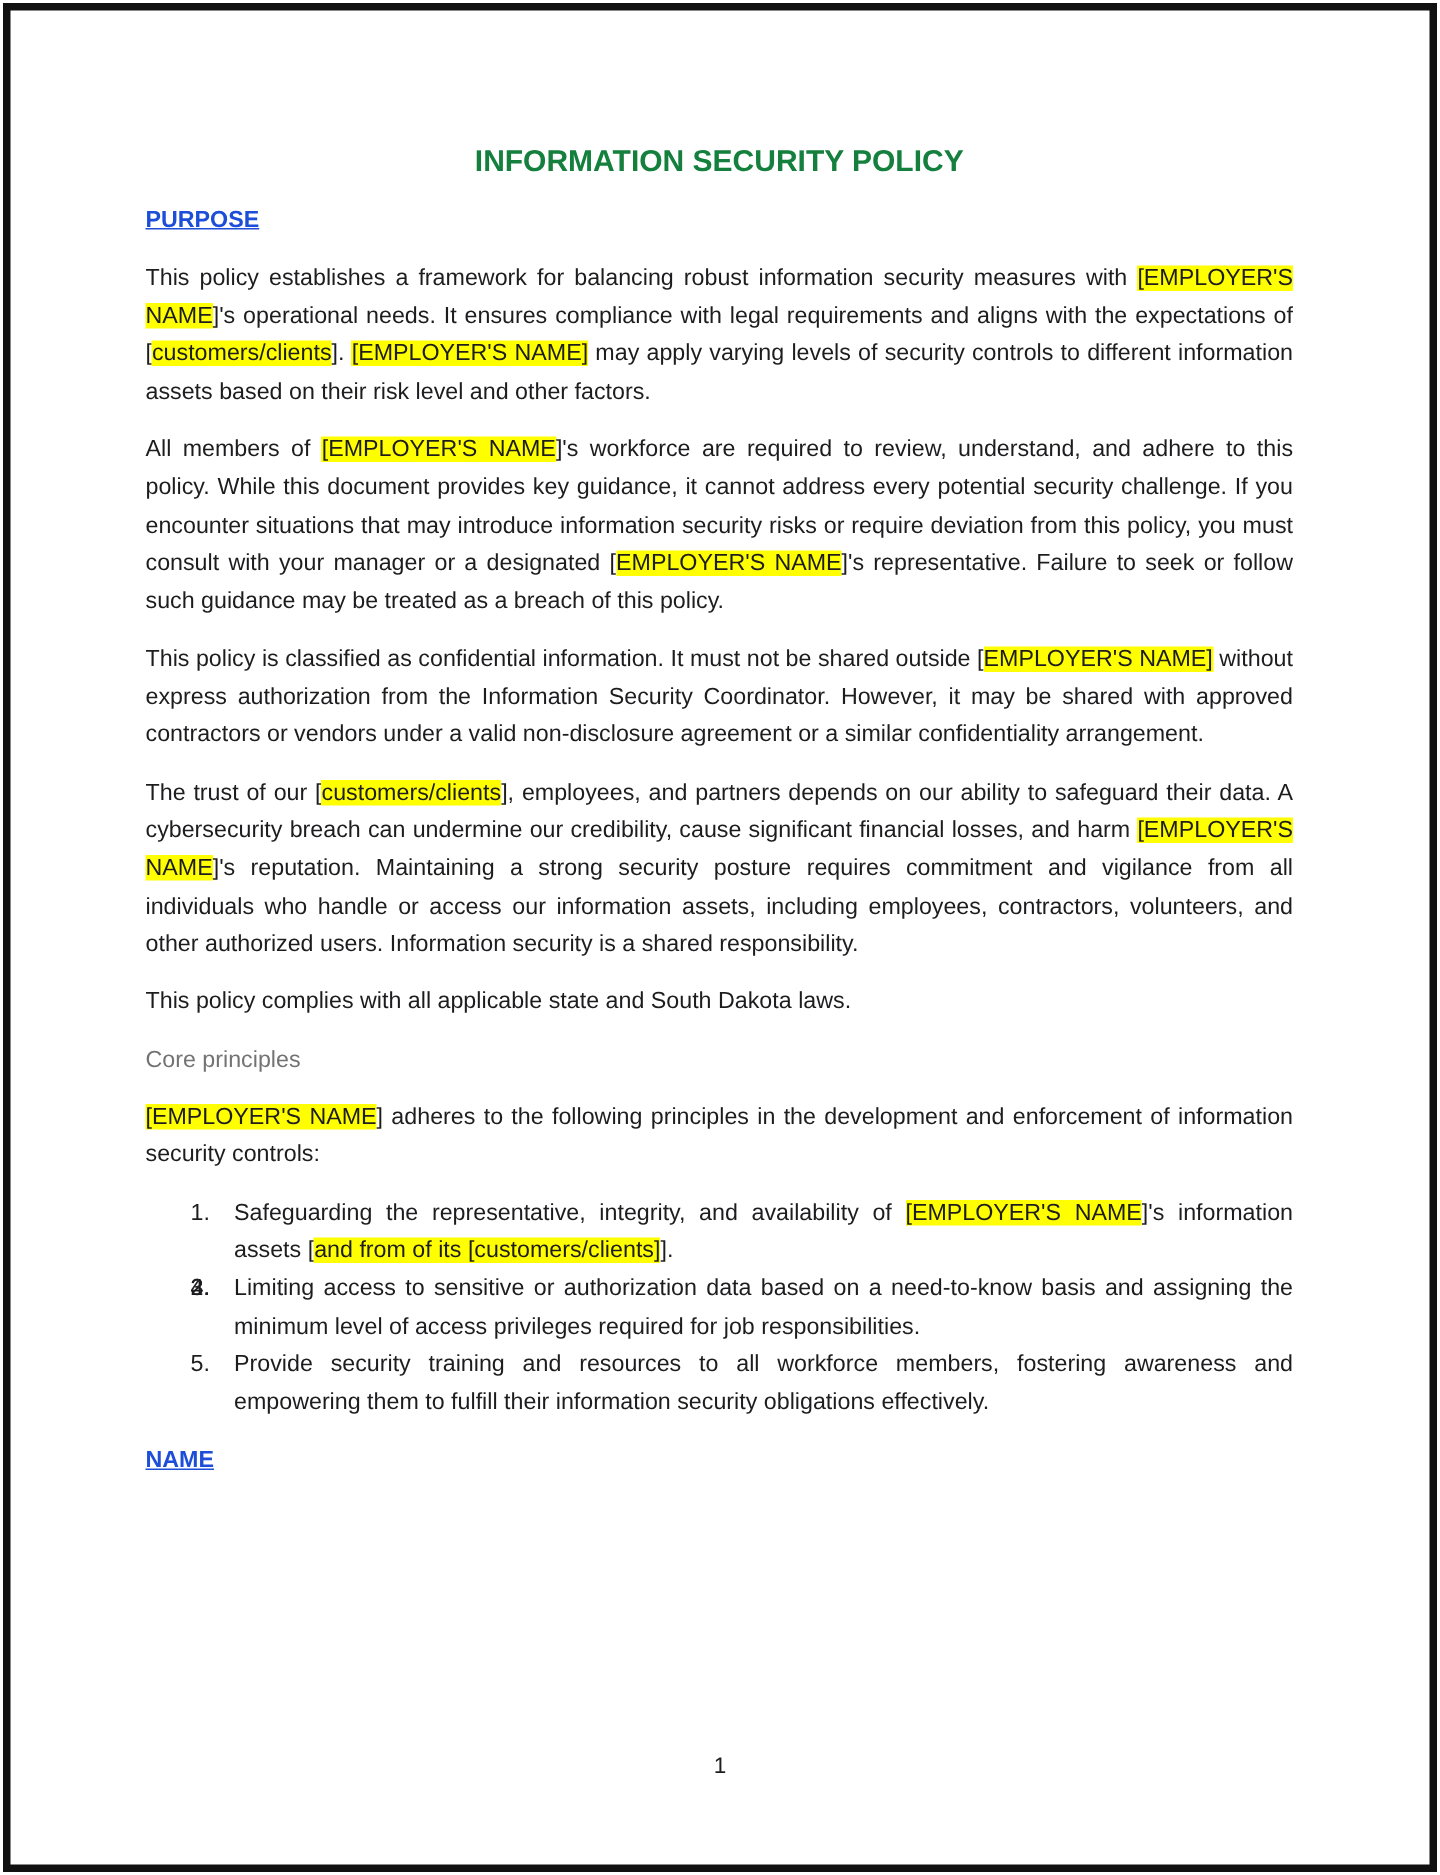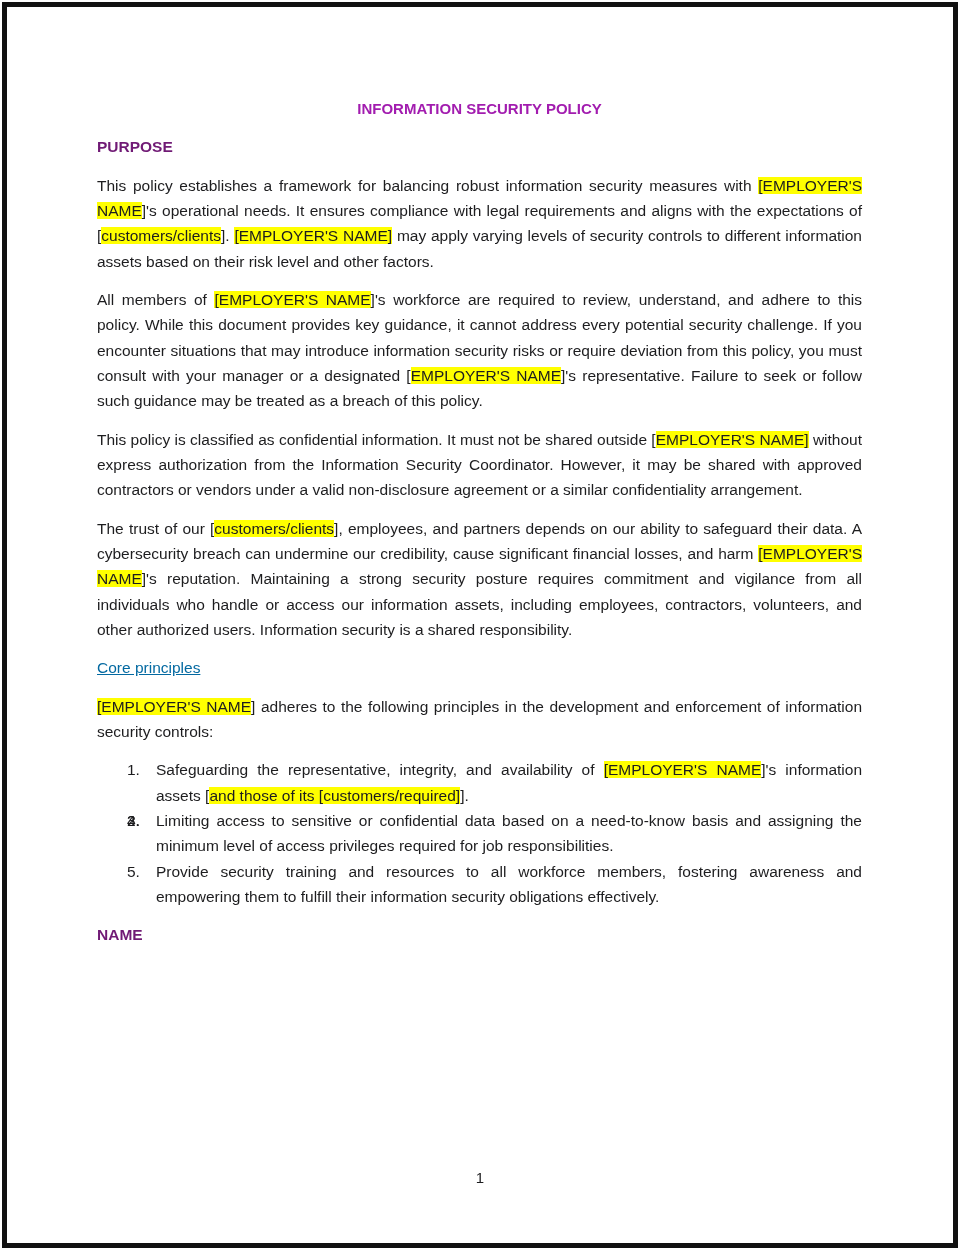--- a/index.html
+++ b/index.html
@@ -26,32 +26,32 @@
     left: 90px;
     top: 89px;
     width: 765px;
     color: #1d1d1f;
     font-size: 15.5px;
     line-height: 25.33px;
   }
   .doc-title {
     text-align: center;
     font-weight: bold;
-    font-size: 15px;
-    color: #a21caf;
+    font-size: 20px;
+    color: #15803d;
     margin: 0 0 13px 0;
   }
   .doc-heading {
     font-weight: bold;
-    color: #701a75;
+    color: #1d4ed8;
     margin: 0 0 13px 0;
+    text-decoration: underline;
   }
   .doc-heading-underline {
-    text-decoration: underline;
-    color: #0369a1;
+    color: #737373;
     margin: 0 0 13px 0;
   }
   .doc-para {
     text-align: justify;
     margin: 0 0 13px 0;
   }
   .doc-list {
     margin: 0 0 13px 0;
   }
   .doc-list-item {
@@ -82,25 +82,26 @@
 <body>
 
 <div class="page">
   <div class="content">
       <div class="doc-title">INFORMATION SECURITY POLICY</div>
       <div class="doc-heading">PURPOSE</div>
       <div class="doc-para"><span class="run">This policy establishes a framework for balancing robust information security measures with </span><span class="hl">[EMPLOYER'S NAME</span><span class="run">]'s operational needs. It ensures compliance with legal requirements and aligns with the expectations of [</span><span class="hl">customers/clients</span><span class="run">]. </span><span class="hl">[EMPLOYER'S NAME]</span><span class="run"> may apply varying levels of security controls to different information assets based on their risk level and other factors.</span></div>
       <div class="doc-para"><span class="run">All members of </span><span class="hl">[EMPLOYER'S NAME</span><span class="run">]'s workforce are required to review, understand, and adhere to this policy. While this document provides key guidance, it cannot address every potential security challenge. If you encounter situations that may introduce information security risks or require deviation from this policy, you must consult with your manager or a designated [</span><span class="hl">EMPLOYER'S NAME</span><span class="run">]'s representative. Failure to seek or follow such guidance may be treated as a breach of this policy.</span></div>
       <div class="doc-para"><span class="run">This policy is classified as confidential information. It must not be shared outside [</span><span class="hl">EMPLOYER'S NAME]</span><span class="run"> without express authorization from the Information Security Coordinator. However, it may be shared with approved contractors or vendors under a valid non-disclosure agreement or a similar confidentiality arrangement.</span></div>
       <div class="doc-para"><span class="run">The trust of our [</span><span class="hl">customers/clients</span><span class="run">], employees, and partners depends on our ability to safeguard their data. A cybersecurity breach can undermine our credibility, cause significant financial losses, and harm </span><span class="hl">[EMPLOYER'S NAME</span><span class="run">]'s reputation. Maintaining a strong security posture requires commitment and vigilance from all individuals who handle or access our information assets, including employees, contractors, volunteers, and other authorized users. Information security is a shared responsibility.</span></div>
+      <div class="doc-para"><span class="run">This policy complies with all applicable state and South Dakota laws.</span></div>
       <div class="doc-heading-underline">Core principles</div>
       <div class="doc-para"><span class="hl">[EMPLOYER'S NAME</span><span class="run">] adheres to the following principles in the development and enforcement of information security controls:</span></div>
       <div class="doc-list">
-        <div class="doc-list-item"><span class="marker">1.</span><span class="li-text"><span class="run">Safeguarding the representative, integrity, and availability of </span><span class="hl">[EMPLOYER'S NAME</span><span class="run">]'s information assets [</span><span class="hl">and those of its [customers/required]</span><span class="run">].</span></span></div>
+        <div class="doc-list-item"><span class="marker">1.</span><span class="li-text"><span class="run">Safeguarding the representative, integrity, and availability of </span><span class="hl">[EMPLOYER'S NAME</span><span class="run">]'s information assets [</span><span class="hl">and from of its [customers/clients]</span><span class="run">].</span></span></div>
         <div class="doc-list-item"><span class="marker">2.</span></div>
         <div class="doc-list-item"><span class="marker">3.</span></div>
-        <div class="doc-list-item"><span class="marker">4.</span><span class="li-text"><span class="run">Limiting access to sensitive or confidential data based on a need-to-know basis and assigning the minimum level of access privileges required for job responsibilities.</span></span></div>
+        <div class="doc-list-item"><span class="marker">4.</span><span class="li-text"><span class="run">Limiting access to sensitive or authorization data based on a need-to-know basis and assigning the minimum level of access privileges required for job responsibilities.</span></span></div>
         <div class="doc-list-item"><span class="marker">5.</span><span class="li-text"><span class="run">Provide security training and resources to all workforce members, fostering awareness and empowering them to fulfill their information security obligations effectively.</span></span></div>
       </div>
       <div class="doc-heading">NAME</div>
     </div>
   <div class="page-number">1</div>
 </div>
 
 </body></html>

